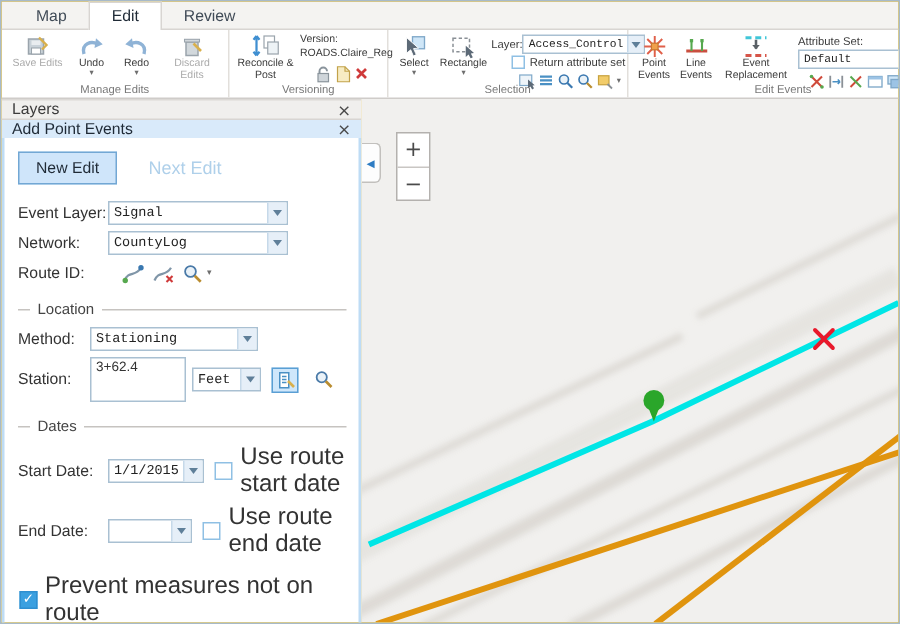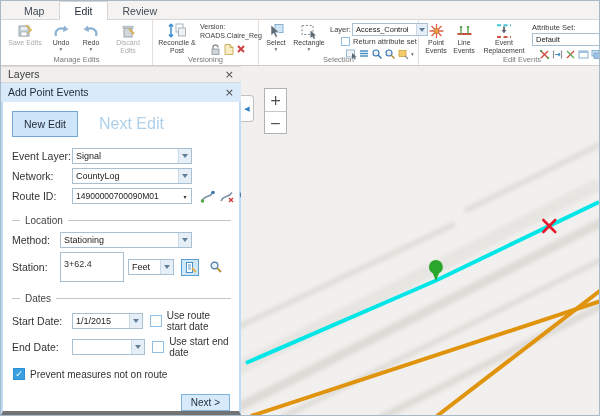--- a/index.html
+++ b/index.html
@@ -25,21 +25,21 @@
   .bb.disabled .blabel { color:#ababab; }
   .bc { font-size:5.5px; color:#6e6e6e; line-height:4px; }
   .rcol { display:flex; flex-direction:column; padding:2px 0 0 2px; font-size:7.5px; color:#3c3c3c; }
   .rrow { display:flex; align-items:center; margin-bottom:1px;justify-content:center; }
   .mini { width:13px; height:13px; display:flex; align-items:center; justify-content:center; }
   .vtext { font-size:7px; line-height:1.25; }
 
   
   .combo { display:flex; align-items:center; border:1px solid #a9c0d2; background:#fff; height:16px; }
   .combo.sm { height:13px; }
-  .cval { flex:1; font-size:9px; padding:0 3px; white-space:nowrap; overflow:hidden; color:#222; }
+  .cval { flex:1; font-size:9px; padding:0 3px; white-space:nowrap; overflow:hidden; color:#222;font-family:Liberation Mono, monospace; }
   .combo.sm .cval { font-size:7.5px; }
   .carw { width:13px; align-self:stretch; background:#e6eff8; border-left:1px solid #c6d9e9; display:flex; align-items:center; justify-content:center; }
   .combo.sm .carw { width:11px; }
   .tri { width:0; height:0; border-left:3px solid transparent; border-right:3px solid transparent; border-top:4px solid #5f7f99; }
   .dar { width:12px; text-align:center; font-size:6px; color:#333; }
 
   
   .cb { width:12px; height:12px; border:1px solid #8fc0e4; background:#fff; display:inline-flex; align-items:center; justify-content:center; flex:0 0 auto; }
   .cb.sm { width:9px; height:9px; }
   .cb .chk { display:none; }
@@ -50,33 +50,33 @@
   .main { flex:1; display:flex; min-height:0; }
   .panel { width:240px; display:flex; flex-direction:column; background:#fff; flex:0 0 auto; }
   .layersbar { height:17px; background:#f0efed; border-top:1px solid #dcd9d6; border-bottom:1px solid #d8d5d2;
                display:flex; align-items:center; padding:0 7px; font-size:10.5px; color:#3c3c3c; }
   .panehdr { height:20px; background:#d9eafa; display:flex; align-items:center; padding:0 7px; font-size:10.5px; color:#1f2a36; }
   .xbtn { margin-left:auto; font-size:11px; color:#4a4a4a; line-height:1; cursor:default; }
   .panebody { flex:1; border-left:2px solid #bedcf5; border-right:2px solid #bedcf5; border-bottom:4px solid #737373;
               padding:9px 8px 0 9px; font-size:10.5px; display:flex; flex-direction:column; }
   .editbtns { display:flex; gap:9px; margin-bottom:11px; }
   .btn-newedit { background:#cfe5fa; border:1px solid #72a7d4; font-size:10.5px; padding:3px 11px; color:#1f2a36; font-family:inherit; }
-  .btn-nextedit { background:transparent; border:1px solid transparent; font-size:16px; padding:3px 11px; color:#afd0ea; font-family:inherit; }
+  .btn-nextedit { background:transparent; border:1px solid transparent; font-size:12px; padding:3px 11px; color:#afd0ea; font-family:inherit; }
   .frow { display:flex; align-items:center; margin-bottom:4px; }
   .flabel { width:60px; flex:0 0 auto; font-size:10.5px; color:#333; }
   .flabel.loc { width:48px; } .flabel.dat { width:60px; }
   .w104 { width:120px; flex:0 0 auto; }
-  .sinput { width:64px; height:30px; border:1px solid #a9c0d2; font-size:9px; padding:12px 3px; display:flex; align-items:flex-end; }
+  .sinput { width:64px; height:30px; border:1px solid #a9c0d2; font-size:9px; padding:0 3px; display:flex; align-items:flex-start; }
   .pic { width:16px; height:16px; margin-left:7px; display:flex; align-items:center; justify-content:center; }
   .picbtn { width:18px; height:17px; margin-left:7px; background:#cfe7fb; border:1px solid #5a9fd4;
             display:flex; align-items:center; justify-content:center; }
   .sect { display:flex; align-items:center; margin:7px 0 6px 0; font-size:10px; color:#444; }
   .sect::before { content:""; width:8px; border-top:1px solid #c6c3c0; margin-right:5px; }
   .sect::after { content:""; flex:1; border-top:1px solid #c6c3c0; margin-left:5px; }
-  .cblabel { margin-left:5px; font-size:10px; color:#333; }
+  .cblabel { margin-left:5px; font-size:16px; color:#333; }
   .optrow { display:flex; align-items:center; margin:0 0 5px 1px; }
   .nextrow { display:flex; justify-content:flex-end; margin-top:9px; padding-right:1px; }
   .btn-next { background:#d6eafc; border:1px solid #7fb4dd; font-size:10px; padding:2px 9px; color:#1f2a36; font-family:inherit; }
 
   
   .map { flex:1; position:relative; background:#f1f0ee; overflow:hidden; }
   .map svg.layers { position:absolute; left:0; top:0; width:100%; height:100%; }
   .collapse-tab { position:absolute; left:0; top:29px; width:13px; height:27px; background:#fdfdfd;
                   border:1px solid #c2c0bd; border-left:none; border-radius:0 4px 4px 0;
                   display:flex; align-items:center; justify-content:center; font-size:7px; color:#2e7cc3; }
@@ -375,24 +375,20 @@
           <div class="combo w104">
             <span class="cval">CountyLog</span>
             <span class="carw">
                 <i class="tri"></i>
               </span>
           </div>
         </div>
 
         <div class="frow">
           <span class="flabel">Route ID:</span>
-          <div class="combo w104">
-            <span class="cval" style="font-size:8.5px">14900000700090M01</span>
-            <span class="dar g">▾</span>
-          </div>
           <span class="pic" style="margin-left:8px">
             <svg width="15" height="15" viewBox="0 0 15 15">
                 <path d="M2 12 C5 5 9 10 13 3.5" stroke="#8096a8" fill="none" stroke-width="1.5"></path>
                 <circle cx="2.5" cy="12" r="1.8" fill="#57a84f"></circle>
                 <circle cx="13" cy="3.5" r="1.8" fill="#3a78b0"></circle>
               </svg>
           </span>
           <span class="pic" style="margin-left:4px">
             <svg width="15" height="15" viewBox="0 0 15 15">
                 <path d="M2 12 C5 5 9 10 13 3.5" stroke="#8096a8" fill="none" stroke-width="1.5"></path>
@@ -407,21 +403,21 @@
           </span>
           <span class="bc g" style="margin-left:2px; font-size:6px">▾</span>
         </div>
 
         <div class="sect">
           <span>Location</span>
         </div>
 
         <div class="frow">
           <span class="flabel loc">Method:</span>
-          <div class="combo" style="width:132px">
+          <div class="combo" style="width:112px">
             <span class="cval">Stationing</span>
             <span class="carw">
                 <i class="tri"></i>
               </span>
           </div>
         </div>
 
         <div class="frow">
           <span class="flabel loc">Station:</span>
           <div class="sinput">
@@ -466,21 +462,21 @@
 
         <div class="frow">
           <span class="flabel dat">End Date:</span>
           <div class="combo" style="width:96px">
             <span class="cval"></span>
             <span class="carw">
                 <i class="tri"></i>
               </span>
           </div>
           <span class="cb" style="margin-left:7px"></span>
-          <span class="cblabel">Use start end date</span>
+          <span class="cblabel">Use route end date</span>
         </div>
 
         <div class="optrow" style="margin-top:6px">
           <span class="cb checked">
               <span class="chk g">✓</span>
             </span>
           <span class="cblabel">Prevent measures not on route</span>
         </div>
 
         <div class="nextrow">

